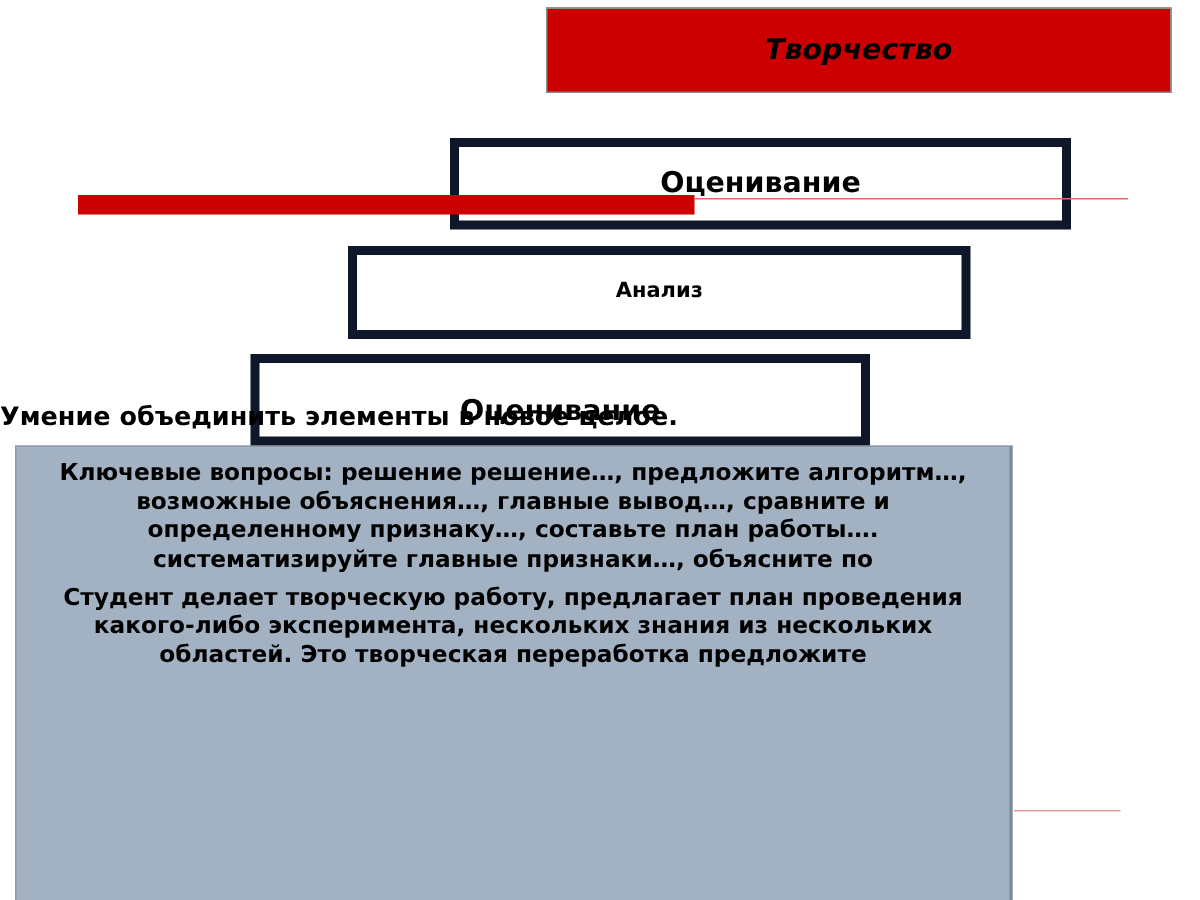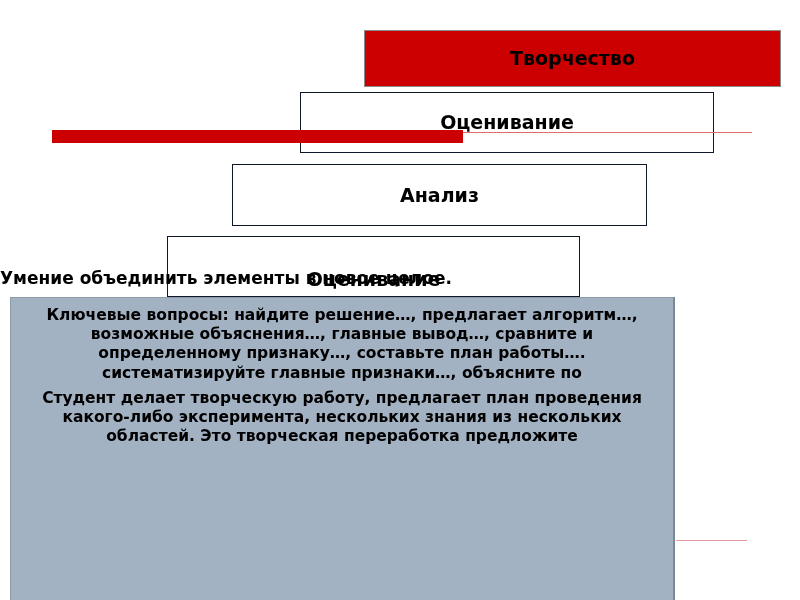--- a/index.html
+++ b/index.html
@@ -33,48 +33,49 @@
     line-height: 1.1;
     text-align: center;
   }
 
   .level-box.filled {
     background: #CC0000;
     border: 1px solid #8a8a8a;
   }
   .level-box.outlined {
     background: #ffffff;
-    border: 1px solid #0f172a;
+    border: 6px solid #0f172a;
   }
 
   
   #box-creativity {
     left: 364px;
-    top: 30px;
+    top: 5px;
     width: 417px;
     height: 57px;
     font-size: 19px;
     z-index: 6;
+    font-style: italic;
   }
   
   #box-evaluation {
     left: 300px;
     top: 92px;
     width: 414px;
     height: 61px;
     font-size: 19px;
     z-index: 5;
   }
   
   #box-analysis {
     left: 232px;
     top: 164px;
     width: 415px;
     height: 62px;
-    font-size: 19px;
+    font-size: 14px;
     z-index: 5;
   }
   
   #box-application {
     left: 167px;
     top: 236px;
     width: 413px;
     height: 61px;
     font-size: 19px;
     z-index: 4;
@@ -172,21 +173,21 @@
     <span>Анализ</span>
   </div>
 
   <div id="box-application" class="level-box outlined">
     <span>Оценивание</span>
   </div>
 
   <div id="caption-definition">Умение объединить элементы в новое целое.</div>
 
   <div id="panel-details">
-    <p>Ключевые вопросы: найдите решение…, предлагает алгоритм…,</p>
+    <p>Ключевые вопросы: решение решение…, предложите алгоритм…,</p>
     <p>возможные объяснения…, главные вывод…, сравните и</p>
     <p>определенному признаку…, составьте план работы….</p>
     <p>систематизируйте главные признаки…, объясните по</p>
     <p class="spacer-before">Студент делает творческую работу, предлагает план проведения</p>
     <p>какого-либо эксперимента, нескольких знания из нескольких</p>
     <p>областей. Это творческая переработка предложите</p>
   </div>
 
   <div id="rule-thin-lower"></div>
 

